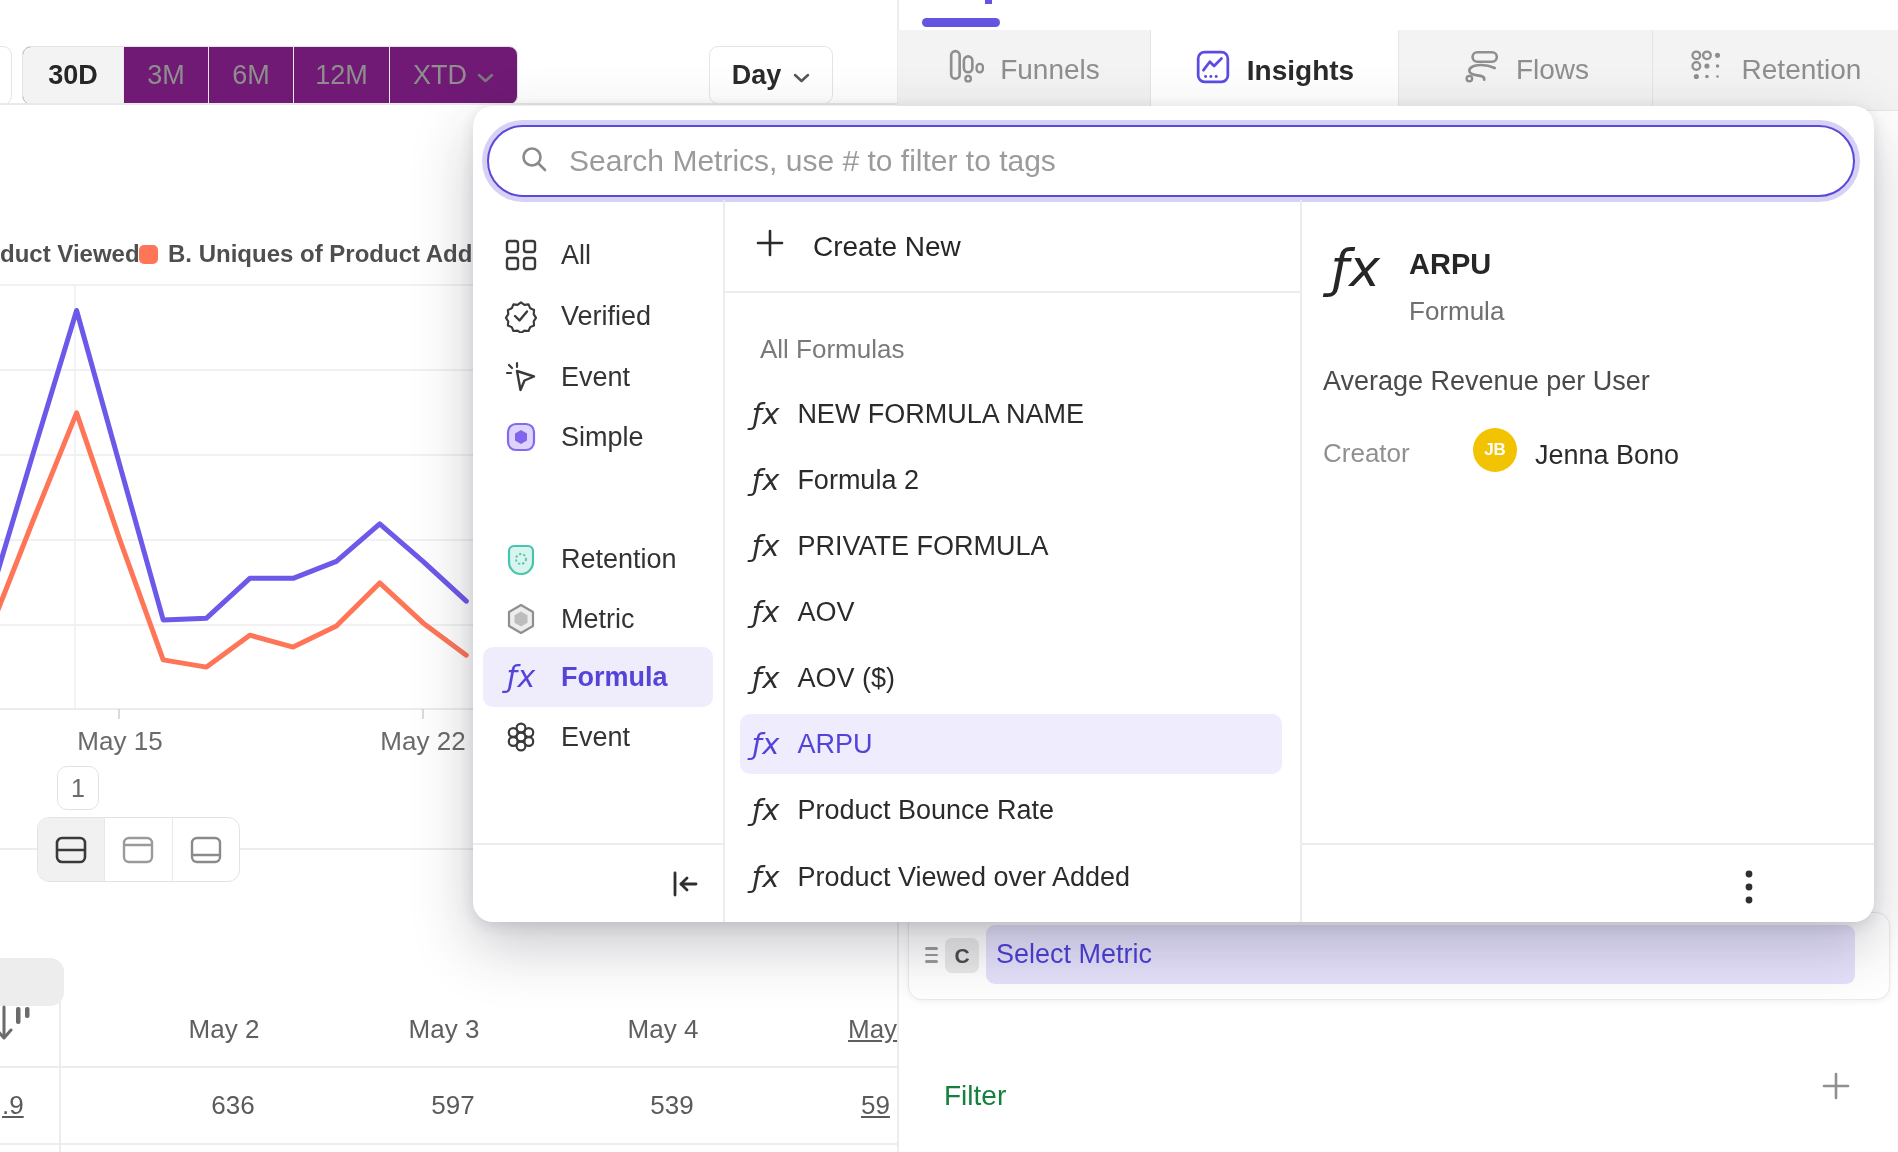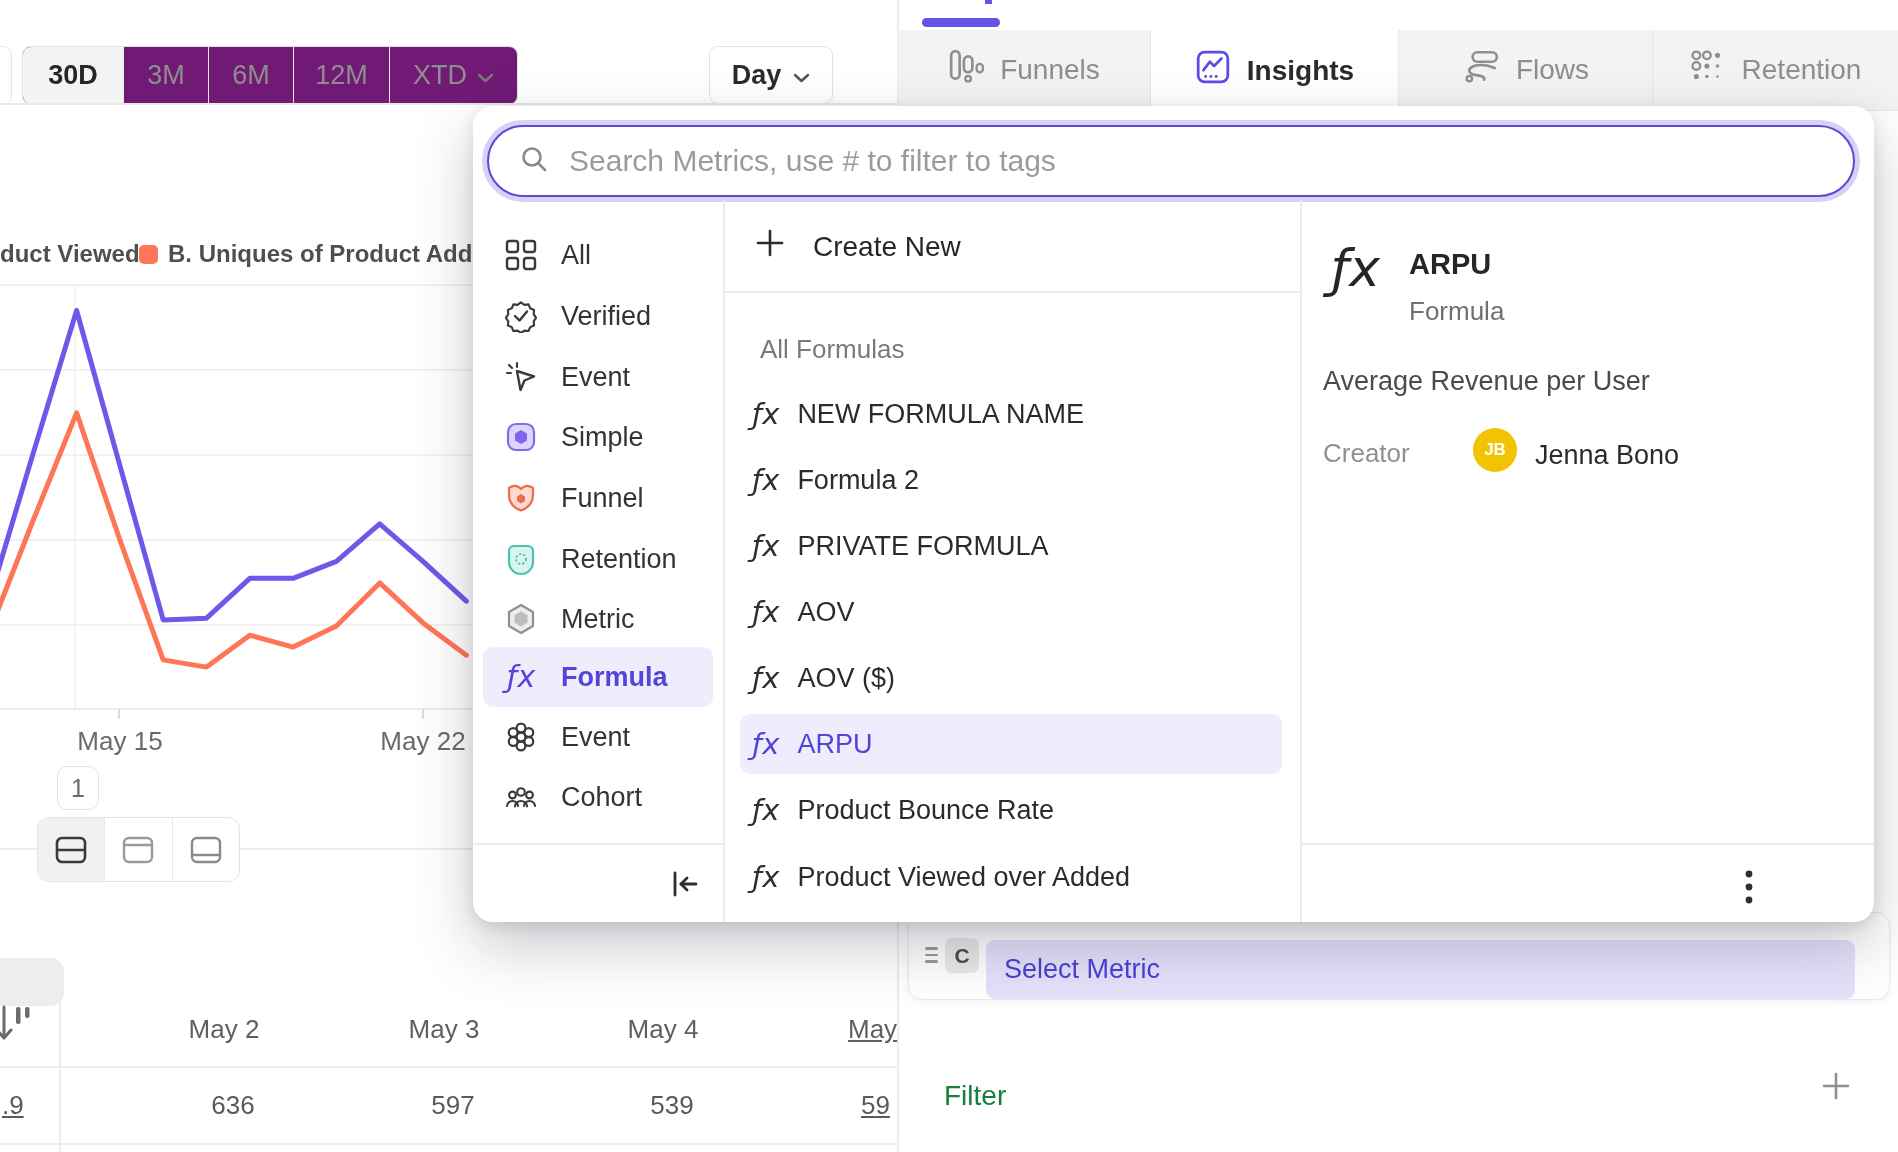--- a/index.html
+++ b/index.html
@@ -45,21 +45,21 @@
   .table-hline2{left:0;top:1143px;width:897px;height:1.5px;background:#ececec;}
   .th{top:1014px;width:140px;text-align:center;font-size:26px;color:#5f5f5f;}
   .td{top:1090px;width:140px;text-align:center;font-size:26px;color:#5a5a5a;}
   .cell-raw{width:auto;text-align:left;text-decoration:underline;}
 
   
   .metric-card{left:908px;top:912px;width:980px;height:86px;background:#fff;border:1.5px solid #eaeaea;border-radius:14px;box-shadow:0 2px 6px rgba(0,0,0,.05);z-index:5;}
   .drag-handle{left:925px;top:947px;z-index:6;display:flex;flex-direction:column;gap:4px;}
   .drag-handle span{display:block;width:13px;height:2.5px;background:#9a9a9a;border-radius:2px;}
   .c-badge{left:945px;top:938px;width:34px;height:35px;background:#e9e9e9;border-radius:7px;display:flex;align-items:center;justify-content:center;font-size:21px;font-weight:700;color:#4a4a4a;z-index:6;}
-  .metric-field{left:986px;top:925px;width:869px;height:59px;background:#E5E1FB;border-radius:9px;display:flex;align-items:center;padding-left:18px;box-sizing:border-box;font-size:27px;font-weight:500;color:#4B3ED6;z-index:6;margin-top:15px;}
+  .metric-field{left:986px;top:925px;width:869px;height:59px;background:#E5E1FB;border-radius:9px;display:flex;align-items:center;padding-left:10px;box-sizing:border-box;font-size:27px;font-weight:500;color:#4B3ED6;z-index:6;}
   .filter-label{left:944px;top:1072px;font-size:28px;font-weight:500;color:#15803d;margin-top:8px;}
   .filter-plus{left:1820px;top:1070px;}
 
   
   .modal{left:473px;top:106px;width:1401px;height:816px;background:#fff;border-radius:20px;box-shadow:0 24px 60px rgba(40,40,60,.25),0 4px 14px rgba(40,40,60,.12);z-index:40;}
   .search-box{left:14px;top:19px;width:1368px;height:72px;border:2.5px solid #5949D8;border-radius:37px;box-shadow:0 0 0 5px #D7D1F6;background:#fff;display:flex;align-items:center;box-sizing:border-box;padding-left:30px;gap:20px;}
   .search-ph{font-size:30px;color:#9b9b9b;}
   .col-div{width:1.5px;background:#ececec;top:94px;height:722px;}
   .side-item{left:10px;width:230px;height:60px;border-radius:10px;display:flex;align-items:center;gap:22px;padding-left:20px;box-sizing:border-box;font-size:27px;font-weight:500;color:#333;}
   .side-item.selected{background:#EFECFC;color:#5544D8;font-weight:600;}
@@ -284,29 +284,20 @@
     </div>
     <div class="abs side-item" style="top:301px">
       <span class="ic">
           <svg width="34" height="34" viewBox="0 0 34 34">
             <rect x="4" y="4" width="26" height="26" rx="8" fill="#DDD3FB" stroke="#8469EF" stroke-width="2.2"></rect>
             <polygon points="17,10 23,13.5 23,20.5 17,24 11,20.5 11,13.5" fill="#8265EE"></polygon>
           </svg>
         </span>
       <span>Simple</span>
     </div>
-    <div class="abs side-item" style="top:362px">
-      <span class="ic">
-          <svg width="34" height="34" viewBox="0 0 34 34">
-            <path d="M5,7 C10,3.5 14,4.5 17,8 C20,4.5 24,3.5 29,7 L29,14 C29,22 24,27 17,29.5 C10,27 5,22 5,14 Z" fill="#FCDCD2" stroke="#EF6B4B" stroke-width="2.2" stroke-linejoin="round"></path>
-            <polygon points="17,13 21,15.4 21,20 17,22.4 13,20 13,15.4" fill="#EF6B4B"></polygon>
-          </svg>
-        </span>
-      <span>Funnel</span>
-    </div>
     <div class="abs side-item" style="top:423px">
       <span class="ic">
           <svg width="34" height="34" viewBox="0 0 34 34">
             <path d="M10,4 h14 a5,5 0 0 1 5,5 v11 a10,10 0 0 1 -24,0 v-11 a5,5 0 0 1 5,-5 Z" fill="#D9F4EE" stroke="#45C4AE" stroke-width="2.2"></path>
             <circle cx="17" cy="17" r="5" fill="none" stroke="#45C4AE" stroke-width="1.8" stroke-dasharray="2.2,2"></circle>
           </svg>
         </span>
       <span>Retention</span>
     </div>
     <div class="abs side-item" style="top:483px">
@@ -330,33 +321,20 @@
             <circle cx="17" cy="17" r="4.4" fill="none" stroke="#3a3a3a" stroke-width="2.2"></circle>
             <circle cx="17" cy="8" r="4.4" fill="none" stroke="#3a3a3a" stroke-width="2.2"></circle>
             <circle cx="17" cy="26" r="4.4" fill="none" stroke="#3a3a3a" stroke-width="2.2"></circle>
             <circle cx="9.2" cy="12.5" r="4.4" fill="none" stroke="#3a3a3a" stroke-width="2.2"></circle>
             <circle cx="24.8" cy="12.5" r="4.4" fill="none" stroke="#3a3a3a" stroke-width="2.2"></circle>
             <circle cx="9.2" cy="21.5" r="4.4" fill="none" stroke="#3a3a3a" stroke-width="2.2"></circle>
             <circle cx="24.8" cy="21.5" r="4.4" fill="none" stroke="#3a3a3a" stroke-width="2.2"></circle>
           </svg>
         </span>
       <span>Event</span>
-    </div>
-    <div class="abs side-item" style="top:661px">
-      <span class="ic">
-          <svg width="34" height="34" viewBox="0 0 34 34">
-            <circle cx="8.5" cy="15" r="3.4" fill="none" stroke="#3a3a3a" stroke-width="2.1"></circle>
-            <circle cx="17" cy="12" r="3.8" fill="none" stroke="#3a3a3a" stroke-width="2.1"></circle>
-            <circle cx="25.5" cy="15" r="3.4" fill="none" stroke="#3a3a3a" stroke-width="2.1"></circle>
-            <path d="M3,26 a5.5,5 0 0 1 11,0" fill="none" stroke="#3a3a3a" stroke-width="2.1" stroke-linecap="round"></path>
-            <path d="M11,26.5 a6,5.5 0 0 1 12,0" fill="none" stroke="#3a3a3a" stroke-width="2.1" stroke-linecap="round"></path>
-            <path d="M20,26 a5.5,5 0 0 1 11,0" fill="none" stroke="#3a3a3a" stroke-width="2.1" stroke-linecap="round"></path>
-          </svg>
-        </span>
-      <span>Cohort</span>
     </div>
     <div class="abs side-div"></div>
     <span class="abs collapse">
       <svg width="32" height="32" viewBox="0 0 32 32">
           <line x1="6" y1="5" x2="6" y2="27" stroke="#2f2f2f" stroke-width="2.8" stroke-linecap="round"></line>
           <line x1="27" y1="16" x2="12" y2="16" stroke="#2f2f2f" stroke-width="2.8" stroke-linecap="round"></line>
           <polyline points="18,10 12,16 18,22" fill="none" stroke="#2f2f2f" stroke-width="2.8" stroke-linecap="round" stroke-linejoin="round"></polyline>
         </svg>
     </span>
 

